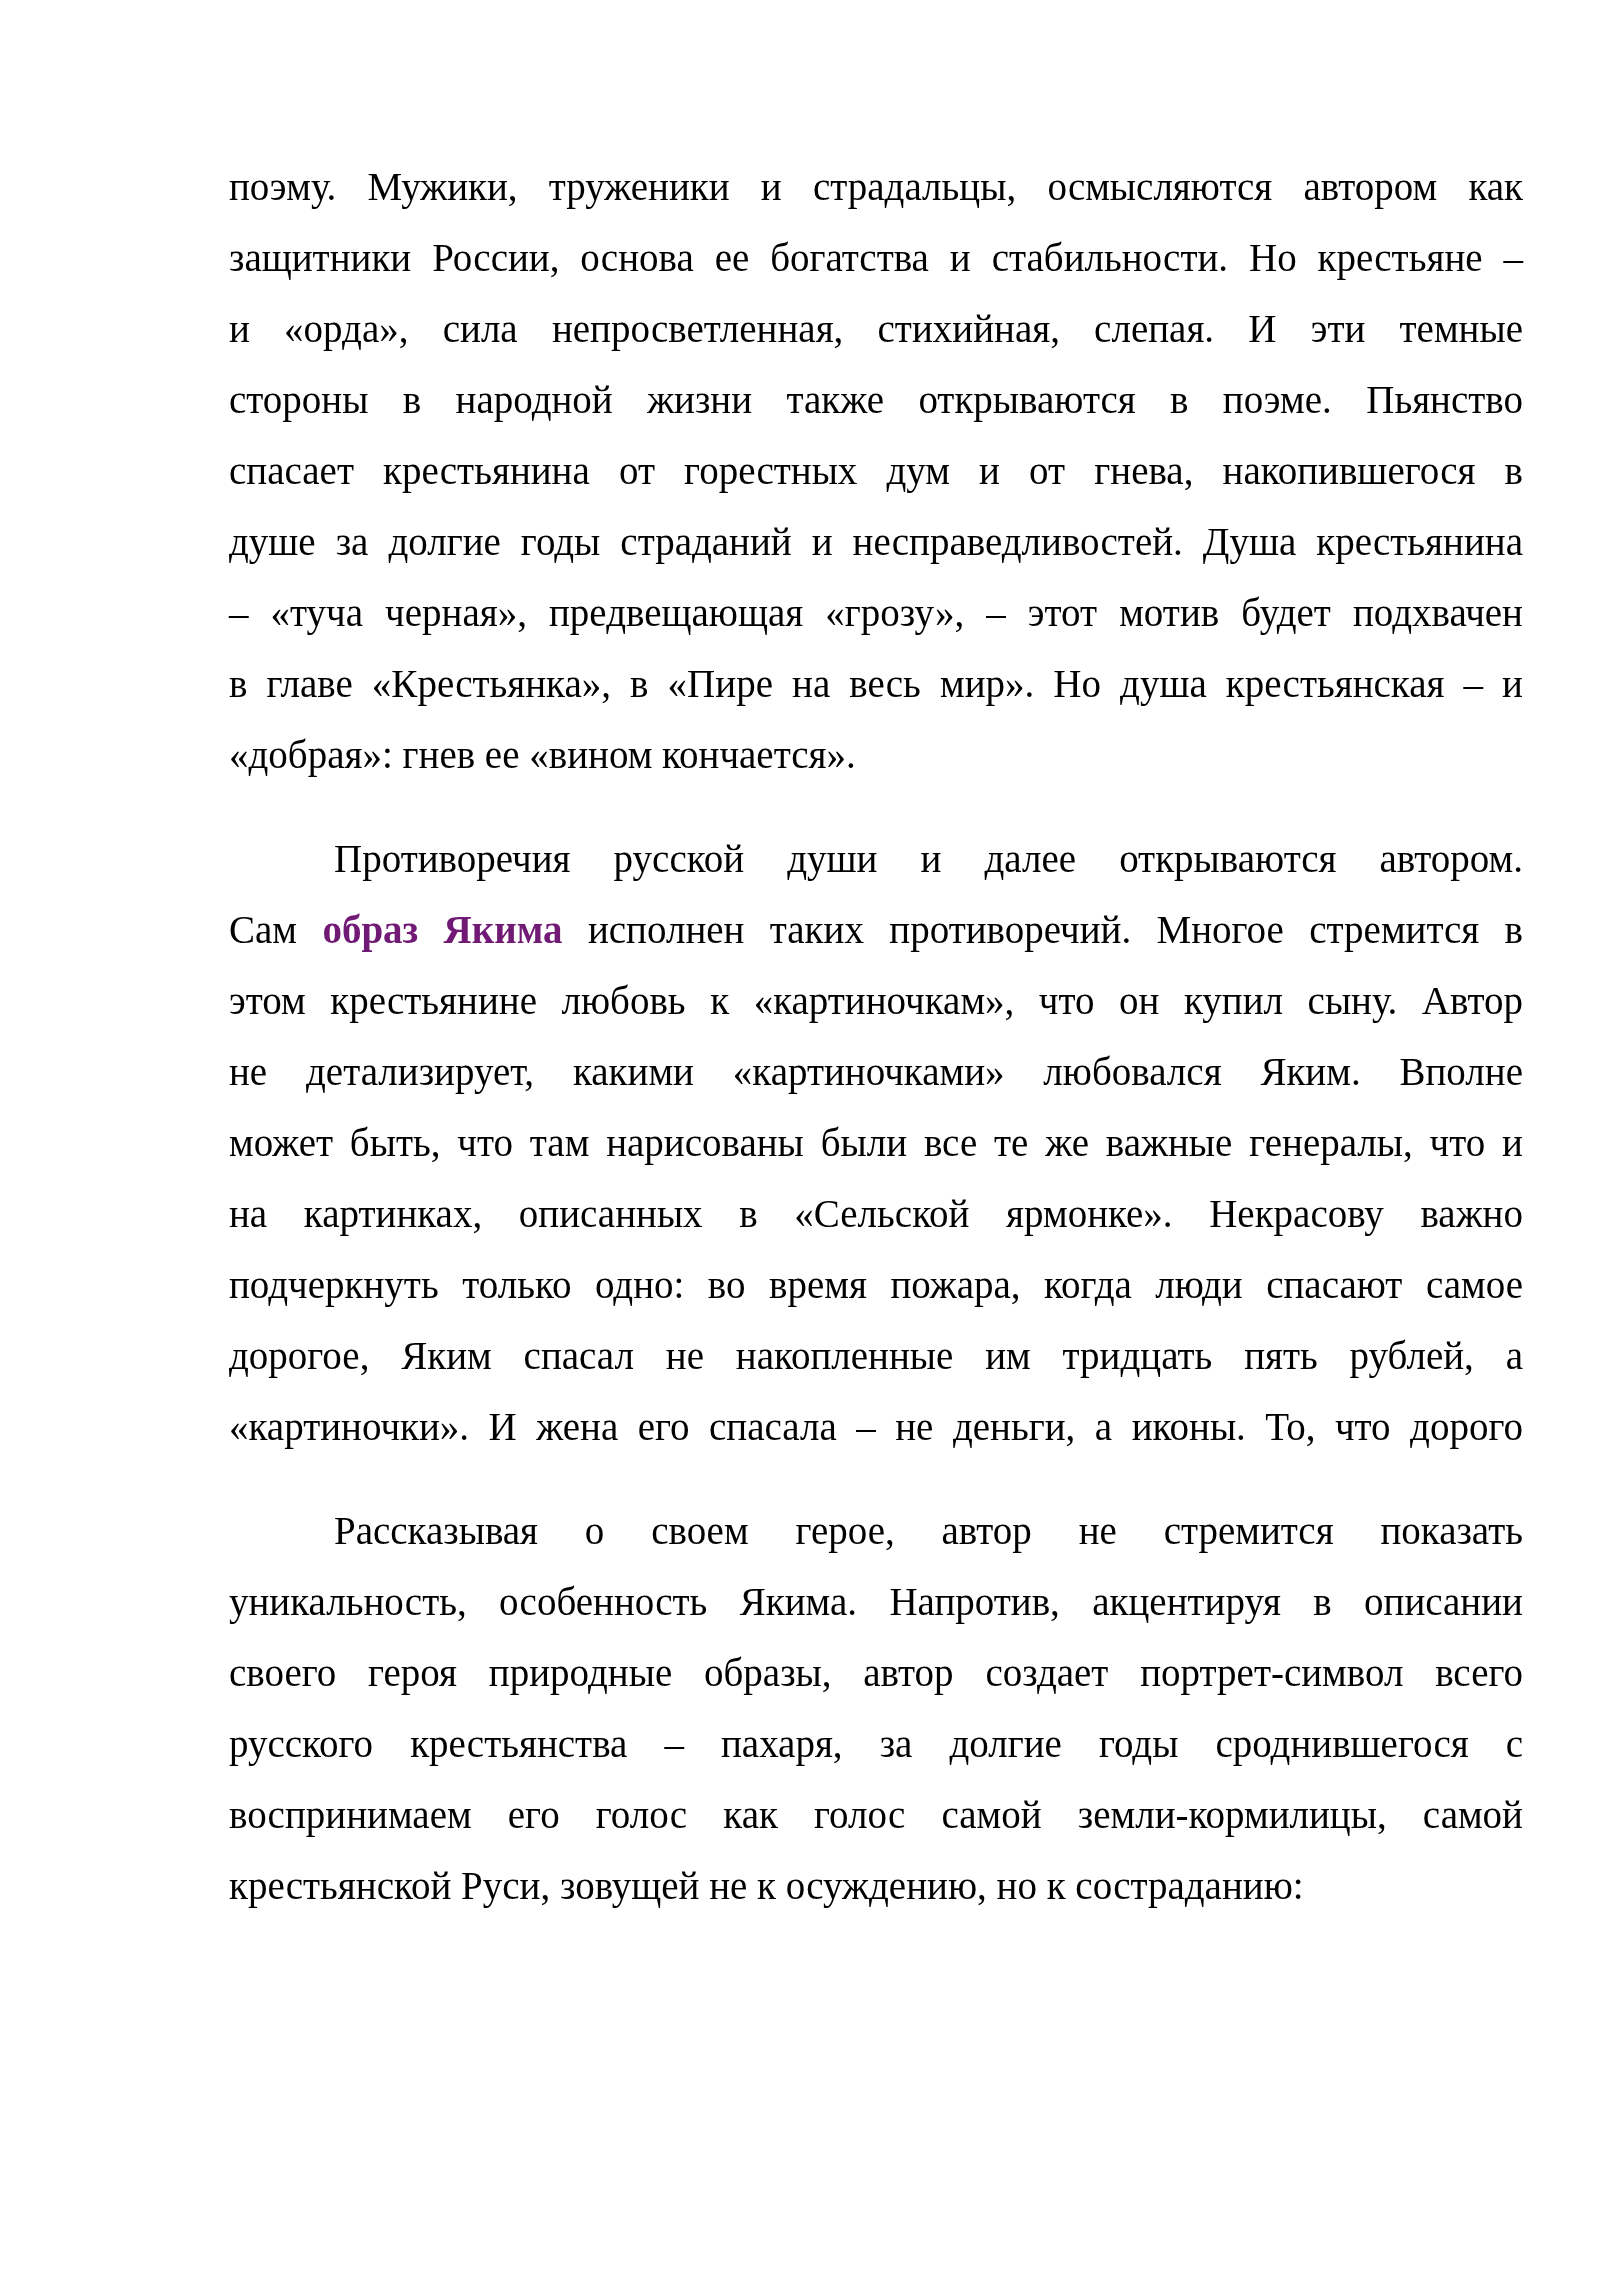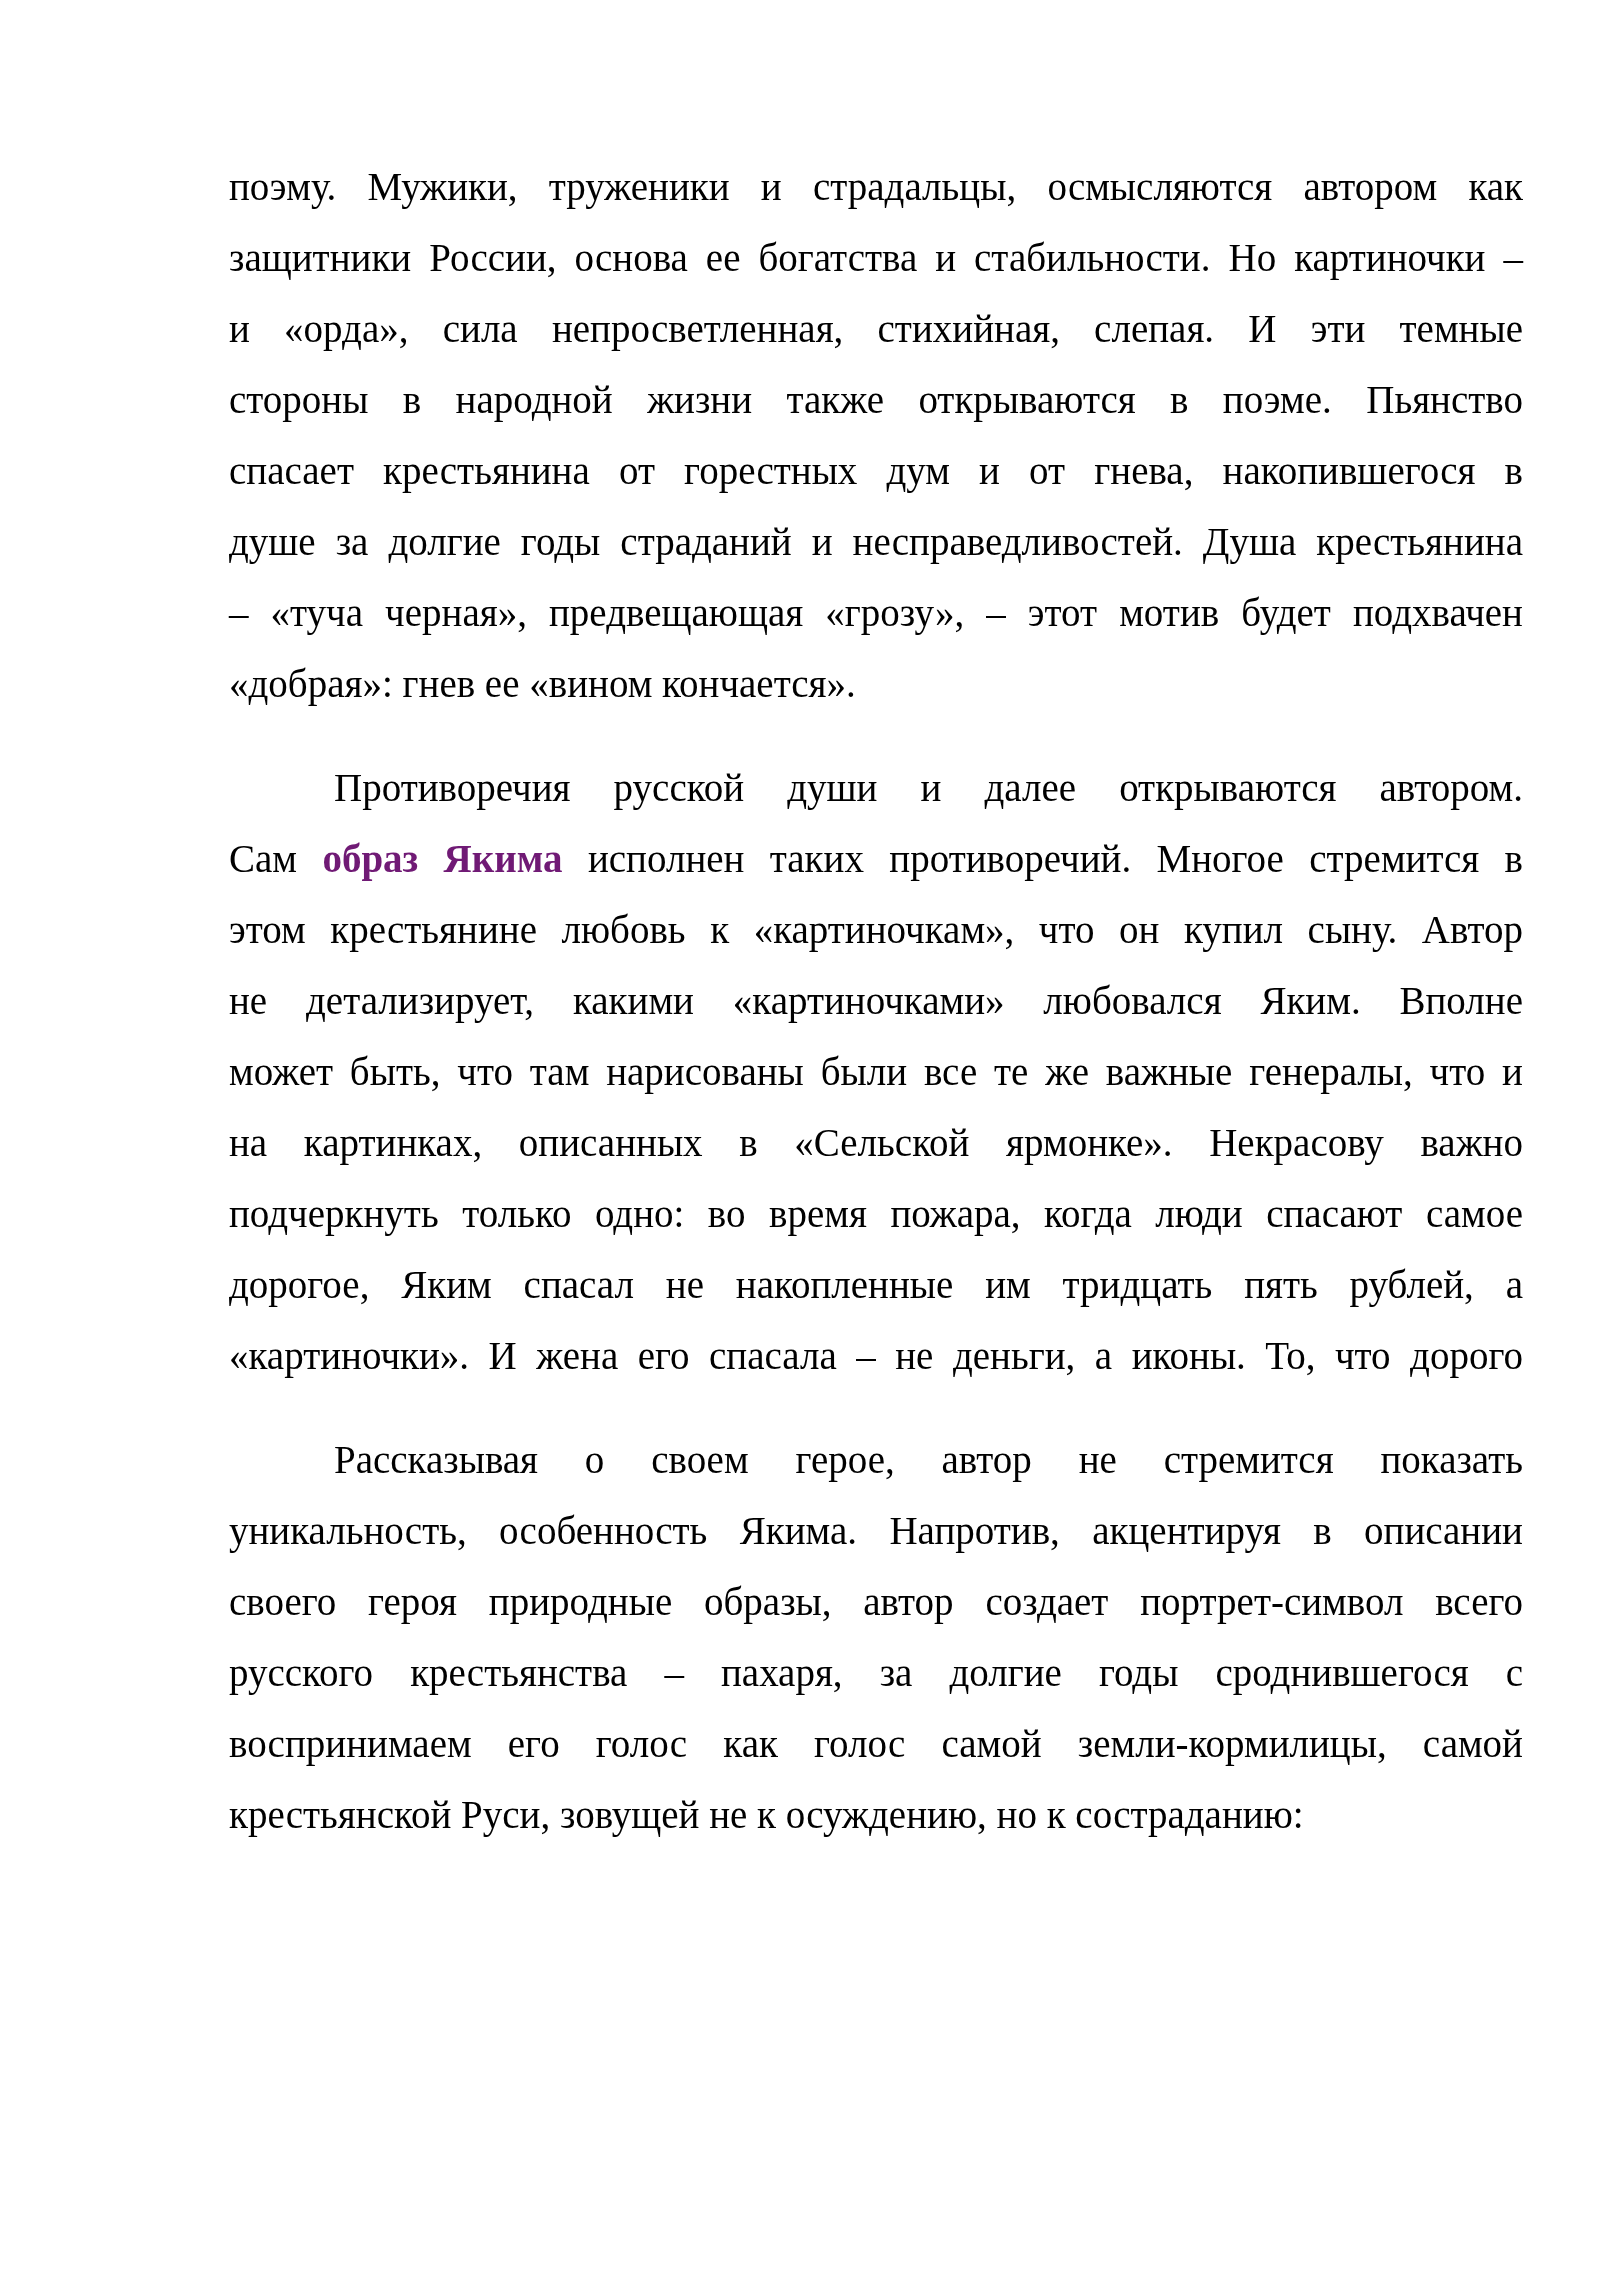--- a/index.html
+++ b/index.html
@@ -46,26 +46,27 @@
   }
 </style>
 </head>
 <body>
 
 <div class="page">
   <div class="content">
 
     <div class="paragraph">
       <div class="line">поэму. Мужики, труженики и страдальцы, осмысляются автором как</div>
-      <div class="line">защитники России, основа ее богатства и стабильности. Но картиночки –</div>
+      <div class="line">защитники России, основа ее богатства и стабильности. Но крестьяне –</div>
       <div class="line">и «орда», сила непросветленная, стихийная, слепая. И эти темные</div>
       <div class="line">стороны в народной жизни также открываются в поэме. Пьянство</div>
       <div class="line">спасает крестьянина от горестных дум и от гнева, накопившегося в</div>
       <div class="line">душе за долгие годы страданий и несправедливостей. Душа крестьянина</div>
       <div class="line">– «туча черная», предвещающая «грозу», – этот мотив будет подхвачен</div>
+      <div class="line">в главе «Крестьянка», в «Пире на весь мир». Но душа крестьянская – и</div>
       <div class="line para-end">«добрая»: гнев ее «вином кончается».</div>
     </div>
 
     <div class="paragraph">
       <div class="line indent">Противоречия русской души и далее открываются автором.</div>
       <div class="line"><span>Сам </span><span class="hl">образ Якима</span><span> исполнен таких противоречий. Многое стремится в</span></div>
       <div class="line">этом крестьянине любовь к «картиночкам», что он купил сыну. Автор</div>
       <div class="line">не детализирует, какими «картиночками» любовался Яким. Вполне</div>
       <div class="line">может быть, что там нарисованы были все те же важные генералы, что и</div>
       <div class="line">на картинках, описанных в «Сельской ярмонке». Некрасову важно</div>

